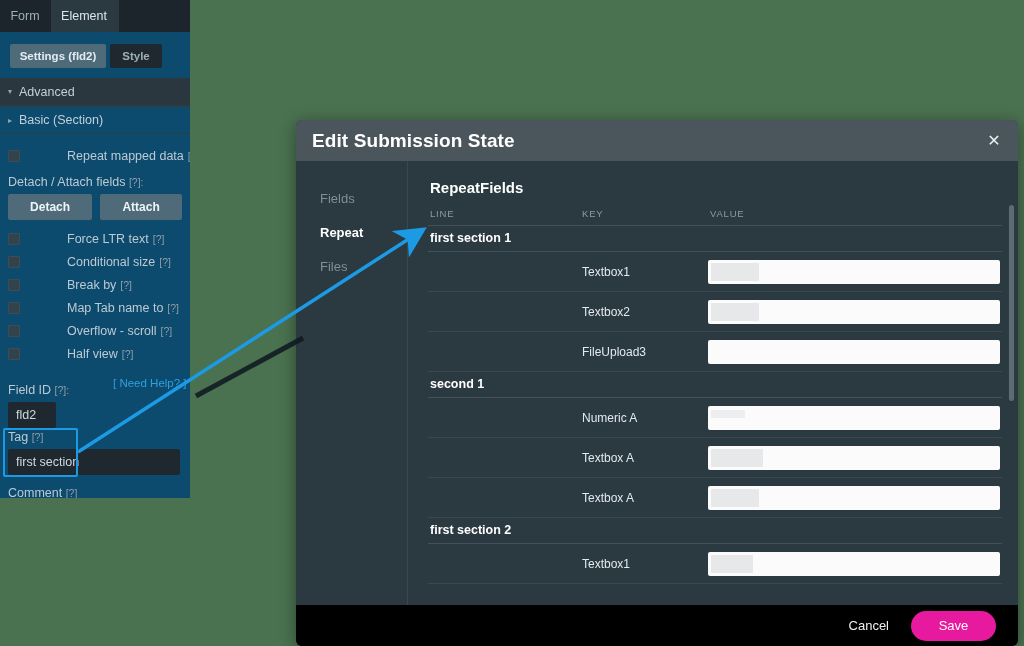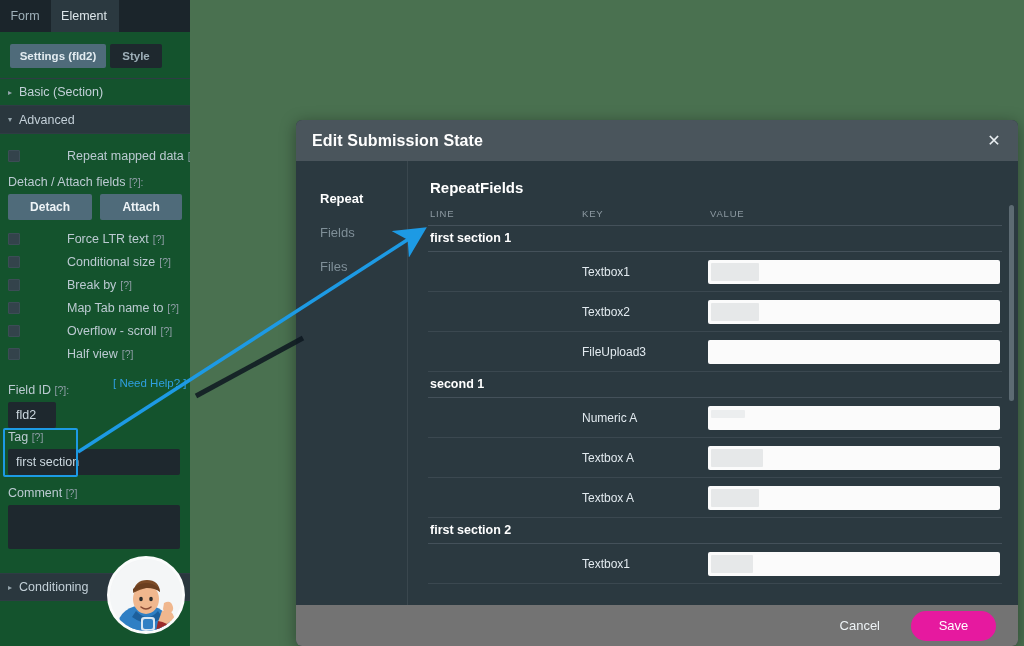--- a/index.html
+++ b/index.html
@@ -7,22 +7,22 @@
     width: 1024px; height: 646px;
     font-family: "Liberation Sans", sans-serif;
     background: #4a7150;
     overflow: hidden;
   }
   #root { position: relative; width: 1024px; height: 646px; }
 
   
   #sidebar {
     position: absolute; left: 0; top: 0;
-    width: 190px; height: 646px;
-    background: #14532d;
+    width: 190px; height: 498px;
+    background: #0c4a6e;
     overflow: hidden;
   }
   #tabbar { position: relative; height: 32px; background: #1b252b; }
   .tab {
     position: absolute; top: 0; height: 32px;
     display: flex; align-items: center; justify-content: center;
     font-size: 12.5px; color: #9fb0b9; padding: 0 14px;
   }
   .tab.active { background: #2b3940; color: #dde6ea; }
   #tab-form { left: 0; width: 50px; }
@@ -106,21 +106,21 @@
     width: 722px; height: 526px;
     background: #2b3940;
     border-radius: 6px 6px 6px 6px;
     overflow: hidden;
     box-shadow: 0 3px 16px rgba(0,0,0,.38);
   }
   #modal-header {
     position: relative; height: 41px; background: #4a555c;
     display: flex; align-items: center; padding: 0 16px;
   }
-  #modal-title { font-size: 16px; font-weight: bold; color: #ffffff; letter-spacing: .1px; }
+  #modal-title { font-size: 19px; font-weight: bold; color: #ffffff; letter-spacing: .1px; }
   #modal-close {
     position: absolute; right: 14px; top: 50%; transform: translateY(-50%);
     width: 20px; height: 20px; color: #e9eef1; font-size: 16px;
     display: flex; align-items: center; justify-content: center; font-weight: 300;
   }
   #modal-body { display: flex; height: 444px; }
 
   #modal-nav {
     width: 112px; flex: none; padding-top: 20px;
     border-right: 1px solid #3a474e;
@@ -165,23 +165,23 @@
   #scroll-track {
     position: absolute; right: 4px; top: 44px; width: 5px; height: 392px;
     background: transparent;
   }
   #scroll-thumb {
     position: absolute; left: 0; top: 0; width: 5px; height: 196px;
     background: #5d6b73; border-radius: 3px;
   }
 
   #modal-footer {
-    height: 41px; background: #737373;
+    height: 41px; background: #000000;
     display: flex; align-items: center; justify-content: flex-end;
-    padding-right: 22px; gap: 31px;
+    padding-right: 22px; gap: 22px;
   }
   #cancel-button { font-size: 13px; color: #edf2f5; }
   #save-button {
     width: 85px; height: 30px; border-radius: 16px;
     background: #e6199f; color: #ffffff;
     font-size: 13px; display: flex; align-items: center; justify-content: center;
   }
 </style>
 </head>
 <body>
@@ -200,28 +200,28 @@
     </div>
 
     <div id="subtabs">
       <div class="subtab" id="subtab-settings">
         <span>Settings (fld2)</span>
       </div><div class="subtab" id="subtab-style">
         <span>Style</span>
       </div>
     </div>
 
+    <div class="section-row" id="sec-advanced">
+      <span class="caret open"></span>
+      <span>Advanced</span>
+    </div>
+
     <div class="section-row" id="sec-basic">
       <span class="caret closed"></span>
       <span>Basic (Section)</span>
-    </div>
-
-    <div class="section-row" id="sec-advanced">
-      <span class="caret open"></span>
-      <span>Advanced</span>
     </div>
 
     <div id="advanced-body">
 
       <div class="chk-row">
         <span class="chk"></span>
         <span class="chk-label">Repeat mapped data</span>
         <span class="hint" style="margin-left:4px">[?]</span>
       </div>
 
@@ -335,25 +335,25 @@
   <div id="modal">
 
     <div id="modal-header">
       <div id="modal-title">Edit Submission State</div>
       <div id="modal-close">✕</div>
     </div>
 
     <div id="modal-body">
 
       <div id="modal-nav">
+        <div class="nav-item">
+          <span>Fields</span>
+        </div>
         <div class="nav-item active">
           <span>Repeat</span>
-        </div>
-        <div class="nav-item">
-          <span>Fields</span>
         </div>
         <div class="nav-item">
           <span>Files</span>
         </div>
       </div>
 
       <div id="modal-main">
         <div id="rf-title">RepeatFields</div>
 
         <table id="rf-table">

